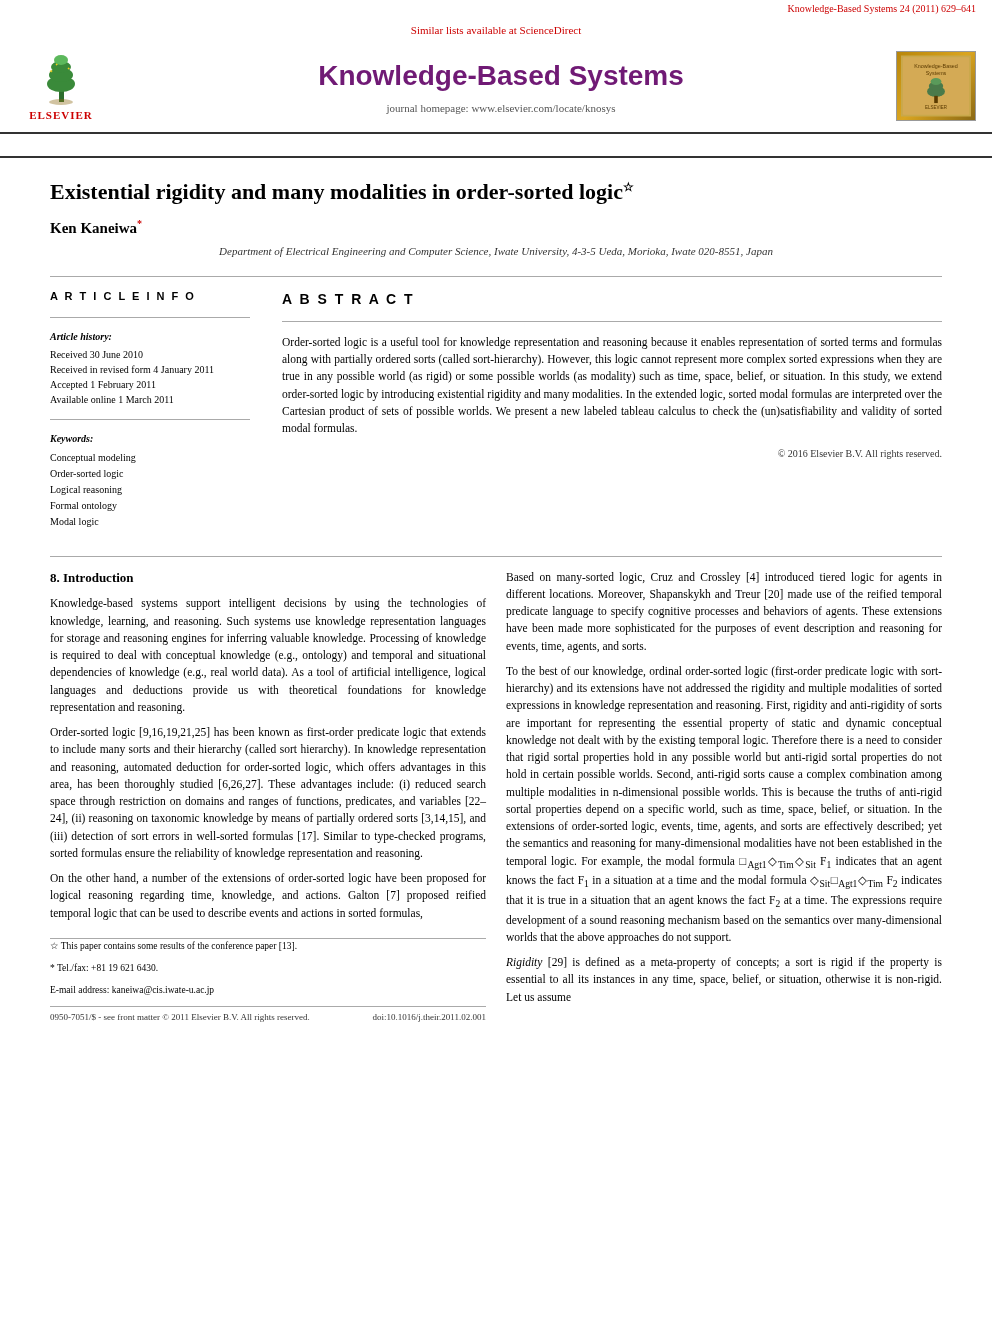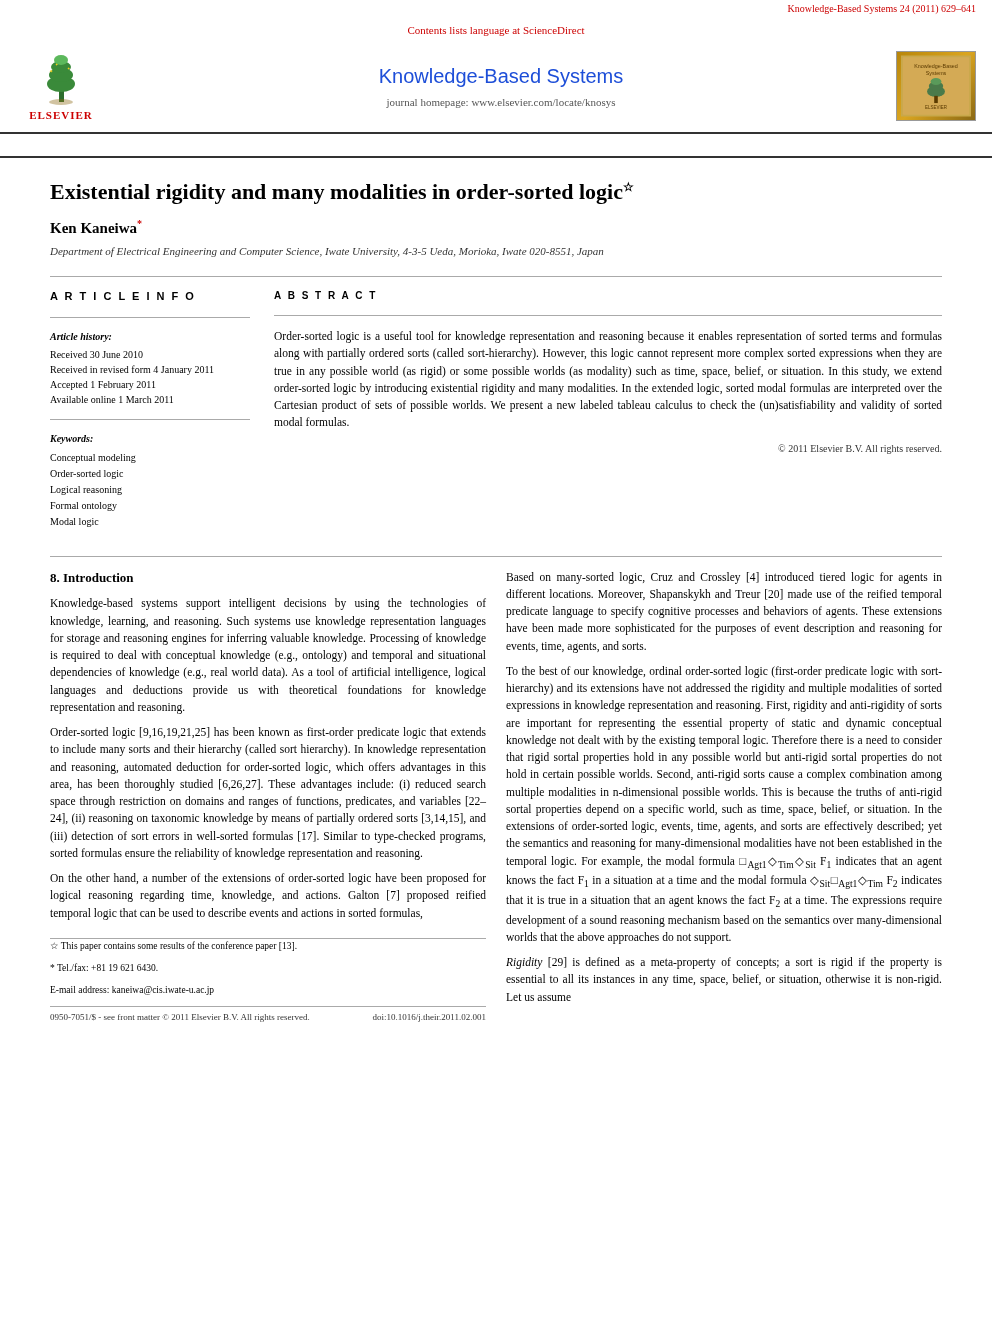--- a/index.html
+++ b/index.html
@@ -44,23 +44,23 @@
       color: #c00;
       font-weight: bold;
       letter-spacing: 1px;
       margin-top: 2px;
     }
     .journal-title-center {
       text-align: center;
       flex: 1;
     }
     .journal-title-center h1 {
-      font-size: 20px;
-      font-weight: normal;
-      color: #1d4ed8;
+      font-size: 28px;
+      font-weight: bold;
+      color: #701a75;
       font-family: Arial, sans-serif;
     }
     .journal-title-center .homepage {
       font-size: 11px;
       color: #555;
       margin-top: 4px;
     }
     .journal-cover {
       width: 80px;
       height: 70px;
@@ -110,31 +110,32 @@
     }
     .author-name sup {
       color: #c00;
       font-size: 10px;
     }
     .affiliation {
       font-size: 11px;
       font-style: italic;
       color: #333;
       margin-bottom: 16px;
+      text-align: center;
     }
     .divider-line {
       border: none;
       border-top: 1px solid #aaa;
       margin: 12px 0;
     }
 
     
     .info-abstract {
       display: flex;
-      gap: 24px;
+      gap: 32px;
       margin-bottom: 16px;
     }
     .article-info {
       width: 200px;
       min-width: 200px;
       font-size: 11px;
     }
     .article-info h3 {
       font-size: 11px;
       font-weight: bold;
@@ -163,21 +164,21 @@
     .keyword {
       display: block;
     }
 
     
     .abstract-section {
       flex: 1;
       font-size: 11.5px;
     }
     .abstract-section h3 {
-      font-size: 10px;
+      font-size: 14px;
       font-weight: bold;
       letter-spacing: 2px;
       text-transform: uppercase;
       margin-bottom: 8px;
       font-family: Arial, sans-serif;
     }
     .abstract-text {
       font-size: 11.5px;
       line-height: 1.5;
       text-align: justify;
@@ -235,21 +236,21 @@
     .elsevier-svg { width: 65px; height: 58px; }
   </style>
 </head>
 <body>
 
 <div class="journal-header">
   <div class="top-citation">
     <span>Knowledge-Based Systems 24 (2011) 629–641</span>
   </div>
   <div class="top-bar">
-    <span>Contents lists language at</span>
+    <span>Similar lists available at</span>
     <a href="#">ScienceDirect</a>
   </div>
   <div class="header-content">
 
     <div class="elsevier-logo">
       <svg class="elsevier-svg" viewBox="0 0 65 58">
 
         <rect x="30" y="40" width="5" height="14" fill="#2d6e2d"></rect>
 
         <ellipse cx="32" cy="54" rx="12" ry="3" fill="#8B6914" opacity="0.4"></ellipse>
@@ -328,21 +329,21 @@
           <span class="keyword">Formal ontology</span>
           <span class="keyword">Modal logic</span>
         </div>
       </div>
     </div>
 
     <div class="abstract-section">
       <h3>A B S T R A C T</h3>
       <hr class="divider-line">
       <p class="abstract-text">Order-sorted logic is a useful tool for knowledge representation and reasoning because it enables representation of sorted terms and formulas along with partially ordered sorts (called sort-hierarchy). However, this logic cannot represent more complex sorted expressions when they are true in any possible world (as rigid) or some possible worlds (as modality) such as time, space, belief, or situation. In this study, we extend order-sorted logic by introducing existential rigidity and many modalities. In the extended logic, sorted modal formulas are interpreted over the Cartesian product of sets of possible worlds. We present a new labeled tableau calculus to check the (un)satisfiability and validity of sorted modal formulas.</p>
-      <p class="copyright-line">© 2011 Elsevier B.V. All rights reserved.</p>
+      <p class="copyright-line">© 2016 Elsevier B.V. All rights reserved.</p>
     </div>
 
   </div>
 
   <hr class="divider-line">
 
   <div class="body-columns">
 
     <div class="body-col">
       <h2>8. Introduction</h2>

